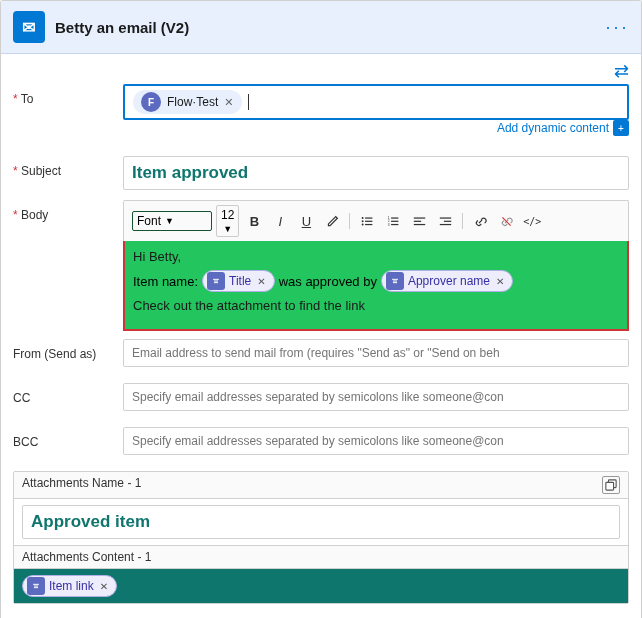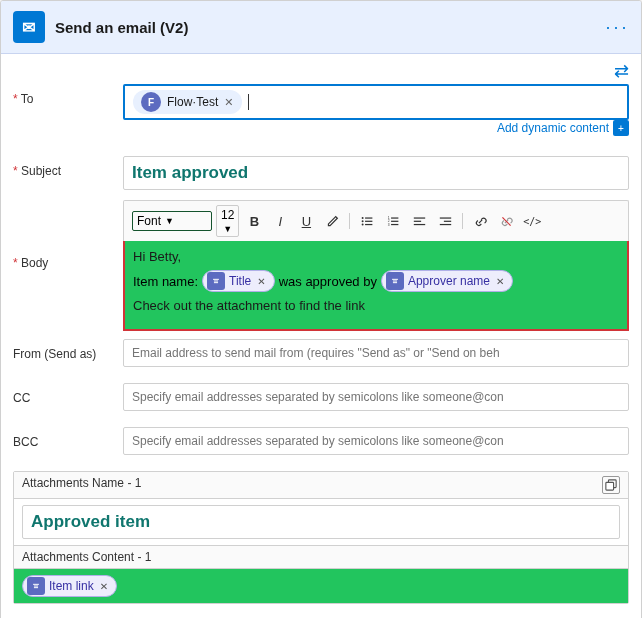--- a/index.html
+++ b/index.html
@@ -294,21 +294,21 @@
     .attachment-content-header {
       background: #fafafa;
       border-bottom: 1px solid #d0d0d0;
       padding: 4px 8px;
       font-size: 12px;
       font-weight: 500;
       color: #333;
     }
     .attachment-content-value {
       padding: 6px 8px;
-      background: #22c55e;
+      background: #0f766e;
     }
     .copy-icon {
       width: 18px;
       height: 18px;
       border: 1px solid #999;
       border-radius: 2px;
       display: flex;
       align-items: center;
       justify-content: center;
       cursor: pointer;
@@ -322,21 +322,21 @@
 </head>
 <body>
 
 <div class="card">
 
   <div class="card-header">
     <div class="card-header-left">
       <div class="app-icon">
         <span>✉</span>
       </div>
-      <span class="card-title">Send an email (V2)</span>
+      <span class="card-title">Betty an email (V2)</span>
     </div>
     <span class="header-dots">···</span>
   </div>
 
   <div class="swap-icon">
     <span style="font-size:18px; color:#0078d4; cursor:pointer;">⇄</span>
   </div>
 
   <div class="form-body">
 
@@ -371,21 +371,21 @@
       <div class="form-label">
         <span style="color:#d13438">*</span>
         <span> Subject</span>
       </div>
       <div class="form-field">
         <input type="text" class="text-input" value="Item approved" style="">
       </div>
     </div>
 
     <div class="form-row" style="align-items:flex-start;">
-      <div class="form-label" style="padding-top:8px;margin-top:48px;">
+      <div class="form-label" style="padding-top:8px;">
         <span style="color:#d13438">*</span>
         <span> Body</span>
       </div>
       <div class="form-field">
 
         <div class="toolbar">
           <div class="toolbar-font-select">
             <span>Font</span>
             <span style="font-size:9px;">▼</span>
           </div>

